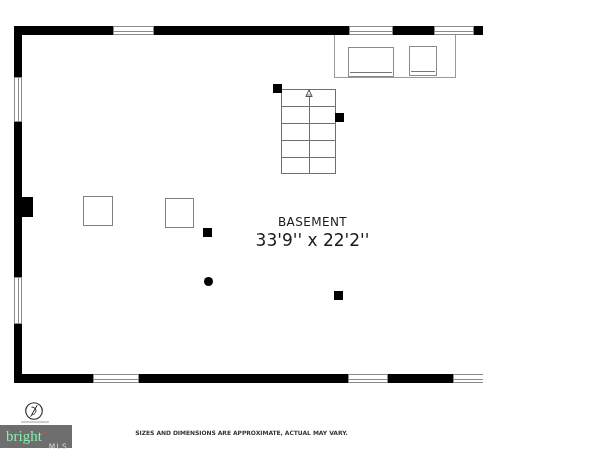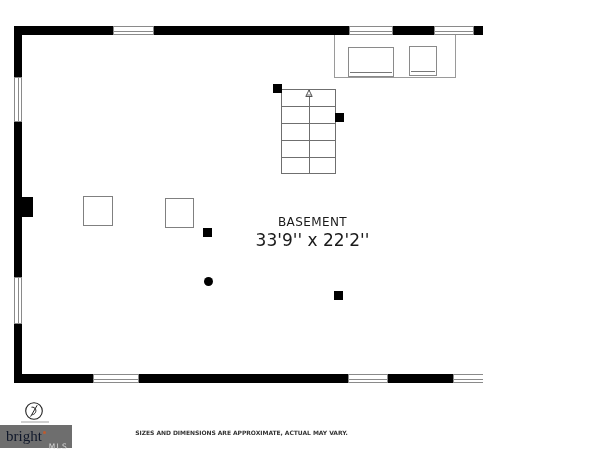--- a/index.html
+++ b/index.html
@@ -24,21 +24,21 @@
            border:1px solid #999;box-sizing:border-box;}
   .room-label{position:absolute;left:245px;top:215px;width:135px;text-align:center;color:#1a1a1a;}
   .room-name{font-size:12px;letter-spacing:.4px;}
   .room-dims{font-size:17px;margin-top:1px;}
   .disclaimer{position:absolute;left:50%;transform:translateX(-50%);top:429px;white-space:nowrap;
               font-size:6px;font-weight:bold;letter-spacing:-.05px;color:#333;}
   .monogram{position:absolute;left:24px;top:401px;}
   .caption-line{position:absolute;left:21px;top:421px;width:28px;height:2px;background:#cfcfcf;}
   .brand-box{position:absolute;left:0;top:425px;width:72px;height:23px;background:#6e6e6e;
              display:flex;align-items:center;padding-left:6px;box-sizing:border-box;}
-  .brand-name{font-family:"Liberation Serif","DejaVu Serif",serif;font-size:15px;color:#0f172a;line-height:1;}
+  .brand-name{font-family:"Liberation Serif","DejaVu Serif",serif;font-size:15px;color:#86efac;line-height:1;}
   .tm-dot{width:3px;height:3px;border-radius:50%;background:#c05a2e;margin:-8px 0 0 1px;display:inline-block;}
   .brand-suffix{font-size:7.5px;color:#d8d8d8;letter-spacing:1.2px;margin:20px 0 0 3px;}
   .arrow{position:absolute;left:22px;top:-1px;}
 </style>
 </head>
 <body>
 
 <div class="canvas">
 
   <div class="uroom"></div>

